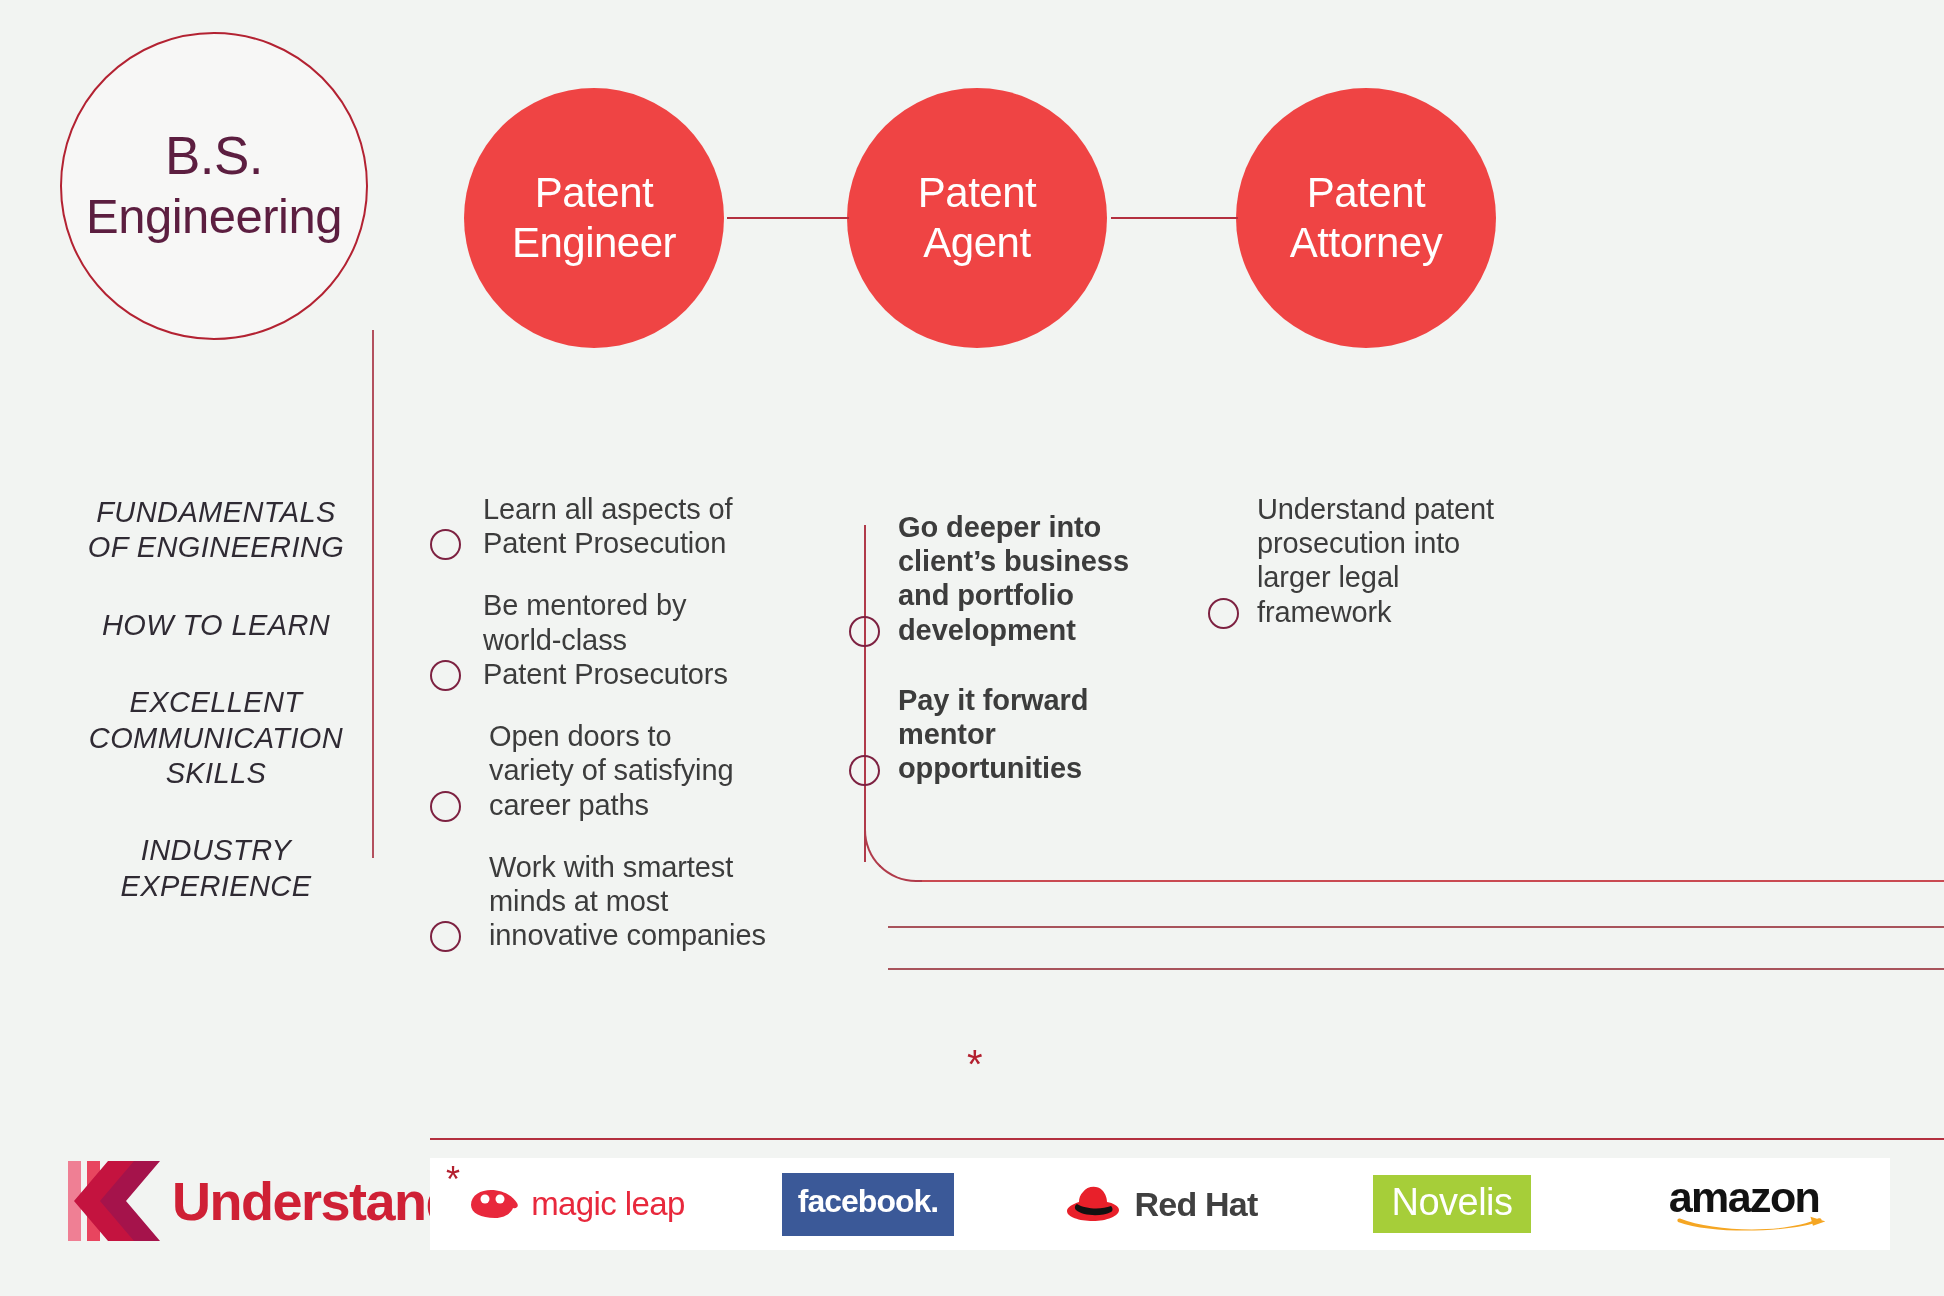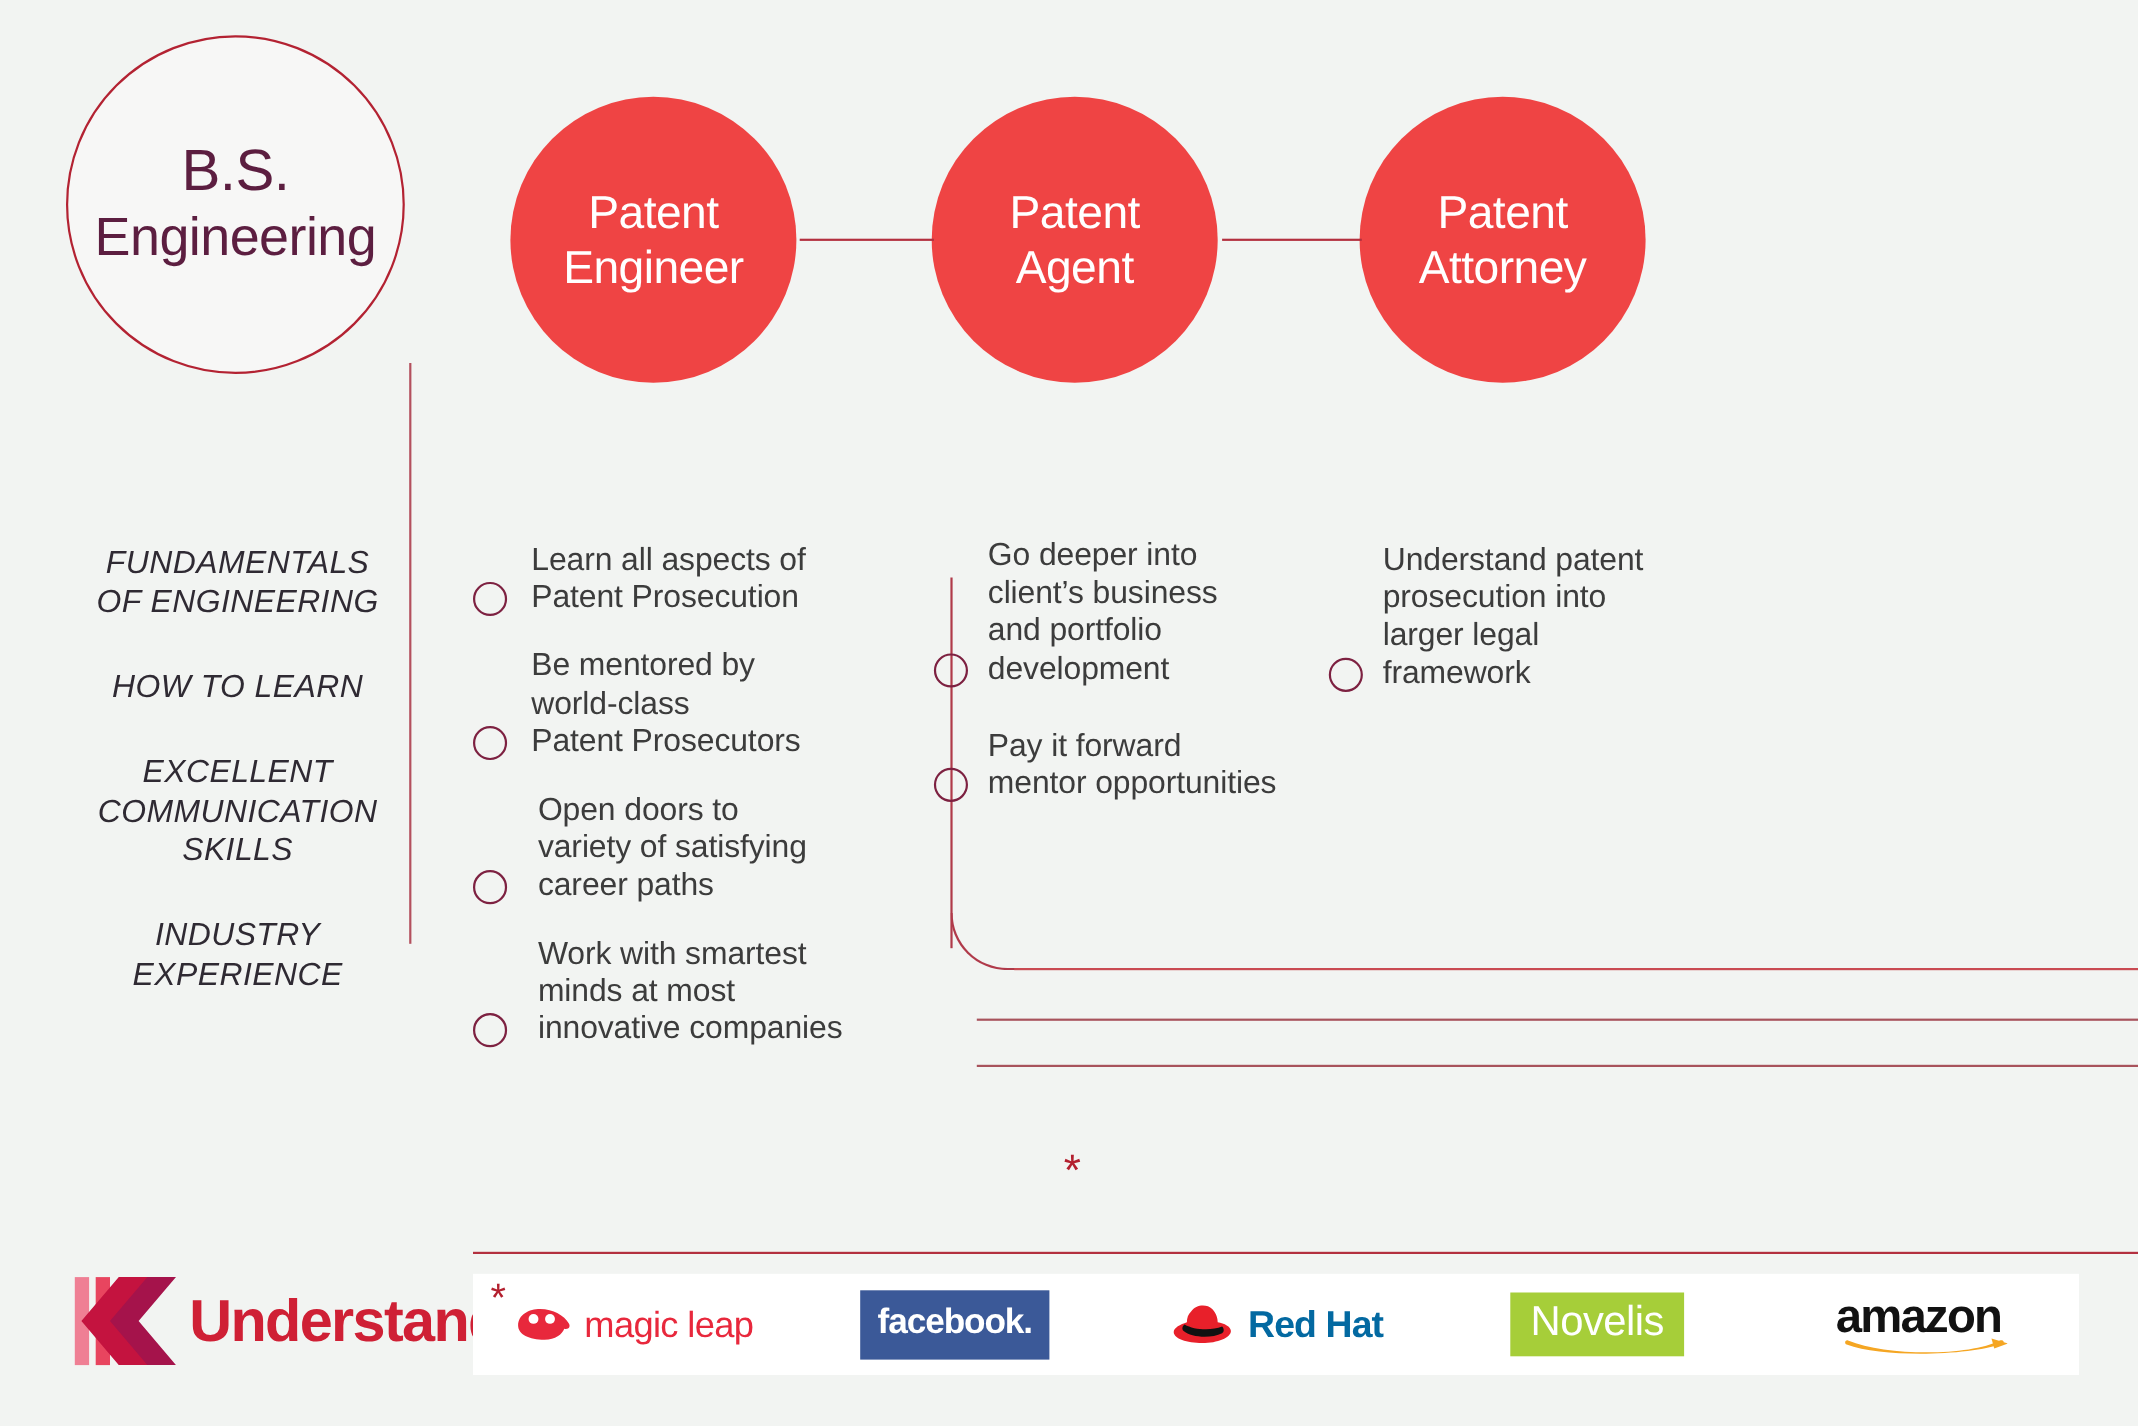--- a/index.html
+++ b/index.html
@@ -132,21 +132,21 @@
     height: 2px;
     background: #b3303f;
     top: 217px;
   }
   #conn-1 { left: 727px; width: 122px; }
   #conn-2 { left: 1111px; width: 127px; }
 
   
   .bullets { position: absolute; }
   #col-engineer { left: 430px; top: 492px; width: 395px; }
-  #col-agent    { left: 849px; top: 488px; width: 330px; }
+  #col-agent    { left: 849px; top: 510px; width: 330px; font-weight: bold; }
   #col-attorney { left: 1208px; top: 492px; width: 330px; }
 
   .bullet {
     display: flex;
     align-items: flex-end;
     margin-bottom: 26px;
     position: relative;
   }
   .dot {
     flex: 0 0 auto;
@@ -264,21 +264,21 @@
     letter-spacing: -1px;
     padding: 12px 16px 19px 16px;
     line-height: 1;
   }
 
   
   .rh-wrap { display: flex; align-items: center; }
   .rh-word {
     font-size: 34px;
     font-weight: bold;
-    color: #0369a1;
+    color: #404040;
     letter-spacing: -0.8px;
     margin-left: 10px;
   }
 
   
   .nv-box {
     background: #a6ce39;
     color: #ffffff;
     font-size: 38px;
     letter-spacing: -0.5px;

